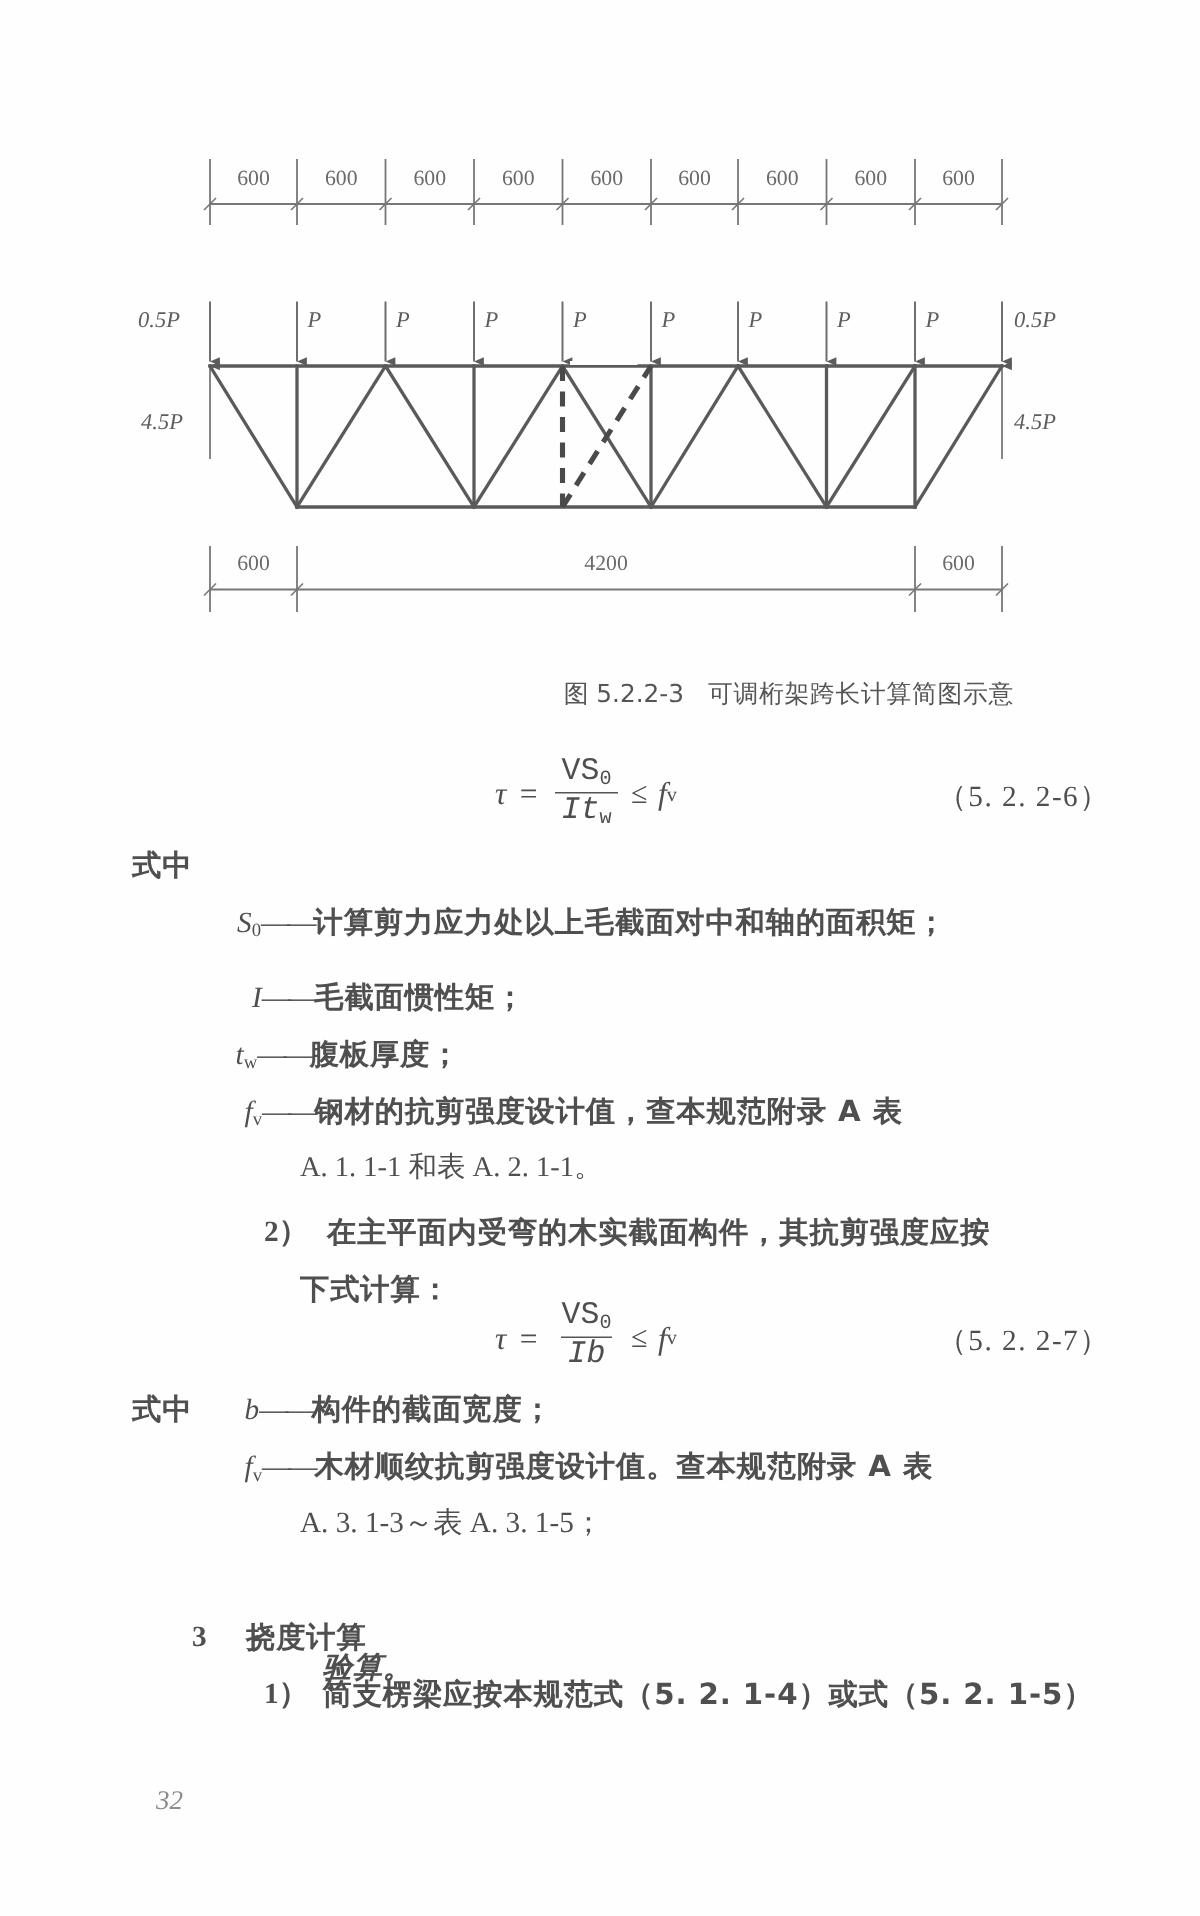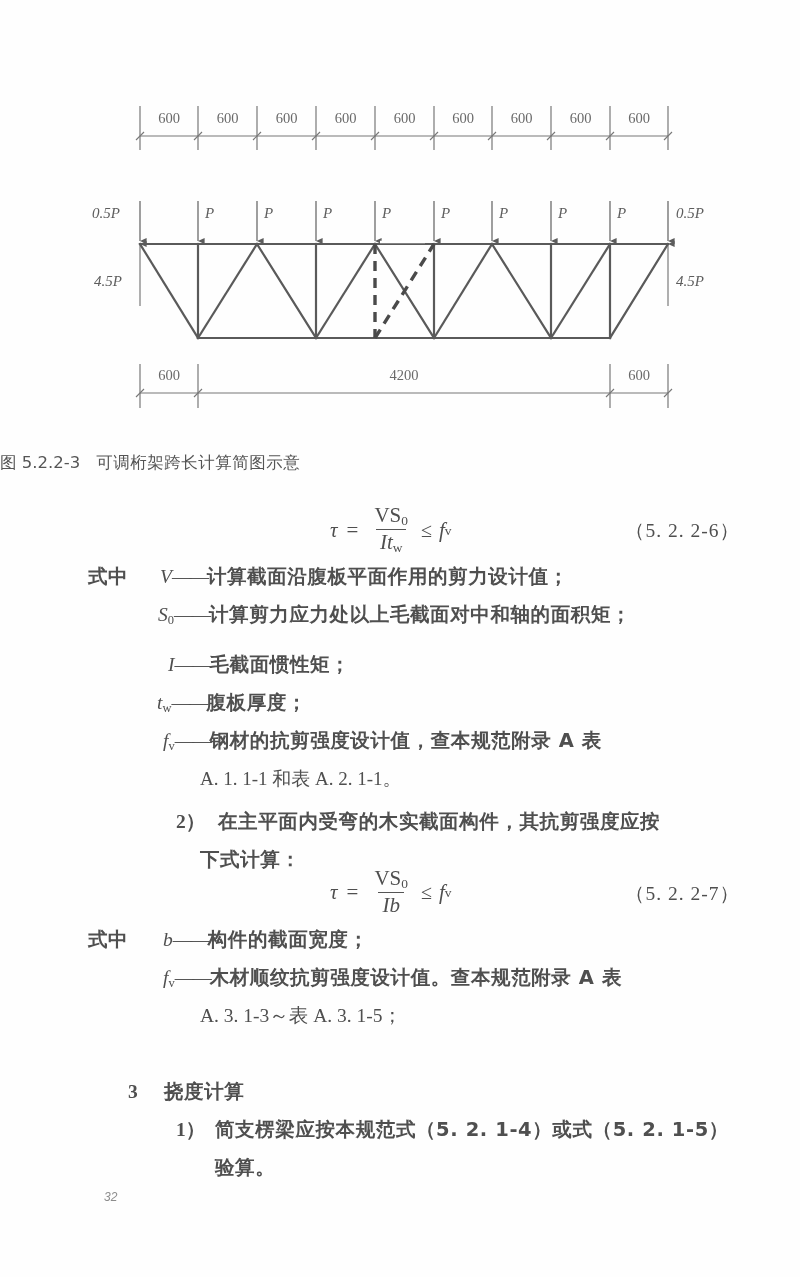--- a/index.html
+++ b/index.html
@@ -31,21 +31,21 @@
     width: 660px;
     height: 345px;
   }
   .figure svg { display: block; }
 
   .fig-caption {
     position: absolute;
     left: 0;
     top: 452px;
     width: 676px;
-    text-align: left;
+    text-align: right;
     font-family: "DejaVu Sans", "Liberation Sans", sans-serif;
     font-size: 16.5px;
     color: #555;
     letter-spacing: 0.5px;
   }
   .fig-caption .cap-num { letter-spacing: 0px; }
   .fig-caption .cap-txt { margin-left: 16px; }
 
   
   .txt {
@@ -90,20 +90,21 @@
   .formula .tau { font-style: italic; font-size: 21px; }
   .formula .eq { margin: 0 9px; }
   .frac {
     display: inline-flex;
     flex-direction: column;
     align-items: center;
     justify-content: flex-start;
     margin: 0 3px;
     position: relative;
     top: -1px;
+    font-family: Liberation Mono, monospace;
   }
   .frac .num {
     padding: 0 4px 1px 4px;
     line-height: 1.05;
   }
   .frac .den {
     border-top: 1.4px solid #555;
     padding: 1px 4px 0 4px;
     line-height: 1.05;
   }
@@ -122,23 +123,23 @@
     font-family: "Liberation Serif", "DejaVu Serif", serif;
     font-size: 19.5px;
     color: #4f4f4f;
     letter-spacing: 1px;
   }
 
   .page-num {
     position: absolute;
     left: 104px;
     top: 1190px;
-    font-family: Liberation Sans, sans-serif;
+    font-family: Liberation Serif, serif;
     font-style: italic;
-    font-size: 12px;
+    font-size: 18px;
     color: #8c8c8c;
   }
 </style>
 </head>
 <body>
 
 <div class="page">
 
   <div class="figure">
     <svg width="660" height="345" viewBox="0 0 660 345">
@@ -300,23 +301,20 @@
       </span>
       <span class="le">≤</span>
       <span class="vit">f</span>
         <sub>v</sub>
     </div>
     <div class="eqnum">（5. 2. 2-6）</div>
   </div>
 
   <div class="txt cn" style="left:88px; top:558px;">式中</div>
 
-  <div class="txt" style="left:160px; top:558px;">
-    <span class="ital">V</span><span class="serif dash">——</span><span class="cn">计算截面沿腹板平面作用的剪力设计值；</span>
-  </div>
 
   <div class="txt" style="left:158px; top:596px;">
     <span class="ital">S</span><sub>0</sub><span class="serif dash">——</span><span class="cn">计算剪力应力处以上毛截面对中和轴的面积矩；</span>
   </div>
 
   <div class="txt" style="left:168px; top:646px;">
     <span class="ital">I</span><span class="serif dash">——</span><span class="cn">毛截面惯性矩；</span>
   </div>
 
   <div class="txt" style="left:157px; top:684px;">
@@ -359,17 +357,17 @@
   </div>
 
   <div class="txt serif" style="left:200px; top:997px;">A. 3. 1-3～表 A. 3. 1-5；</div>
 
 
   <div class="txt serif" style="left:128px; top:1073px; font-weight:bold;">3</div>
   <div class="txt cn" style="left:164px; top:1073px;">挠度计算</div>
 
   <div class="txt serif" style="left:176px; top:1111px; font-weight:bold;">1）</div>
   <div class="txt cn" style="left:215px; top:1111px;">简支楞梁应按本规范式（5. 2. 1-4）或式（5. 2. 1-5）</div>
-  <div class="txt cn" style="left:215px; top:1149px;">验算。</div>
+  <div class="txt cn" style="left:215px; top:1093px;font-style:italic;">验算。</div>
 
   <div class="page-num">32</div>
 
 </div>
 
 </body></html>

